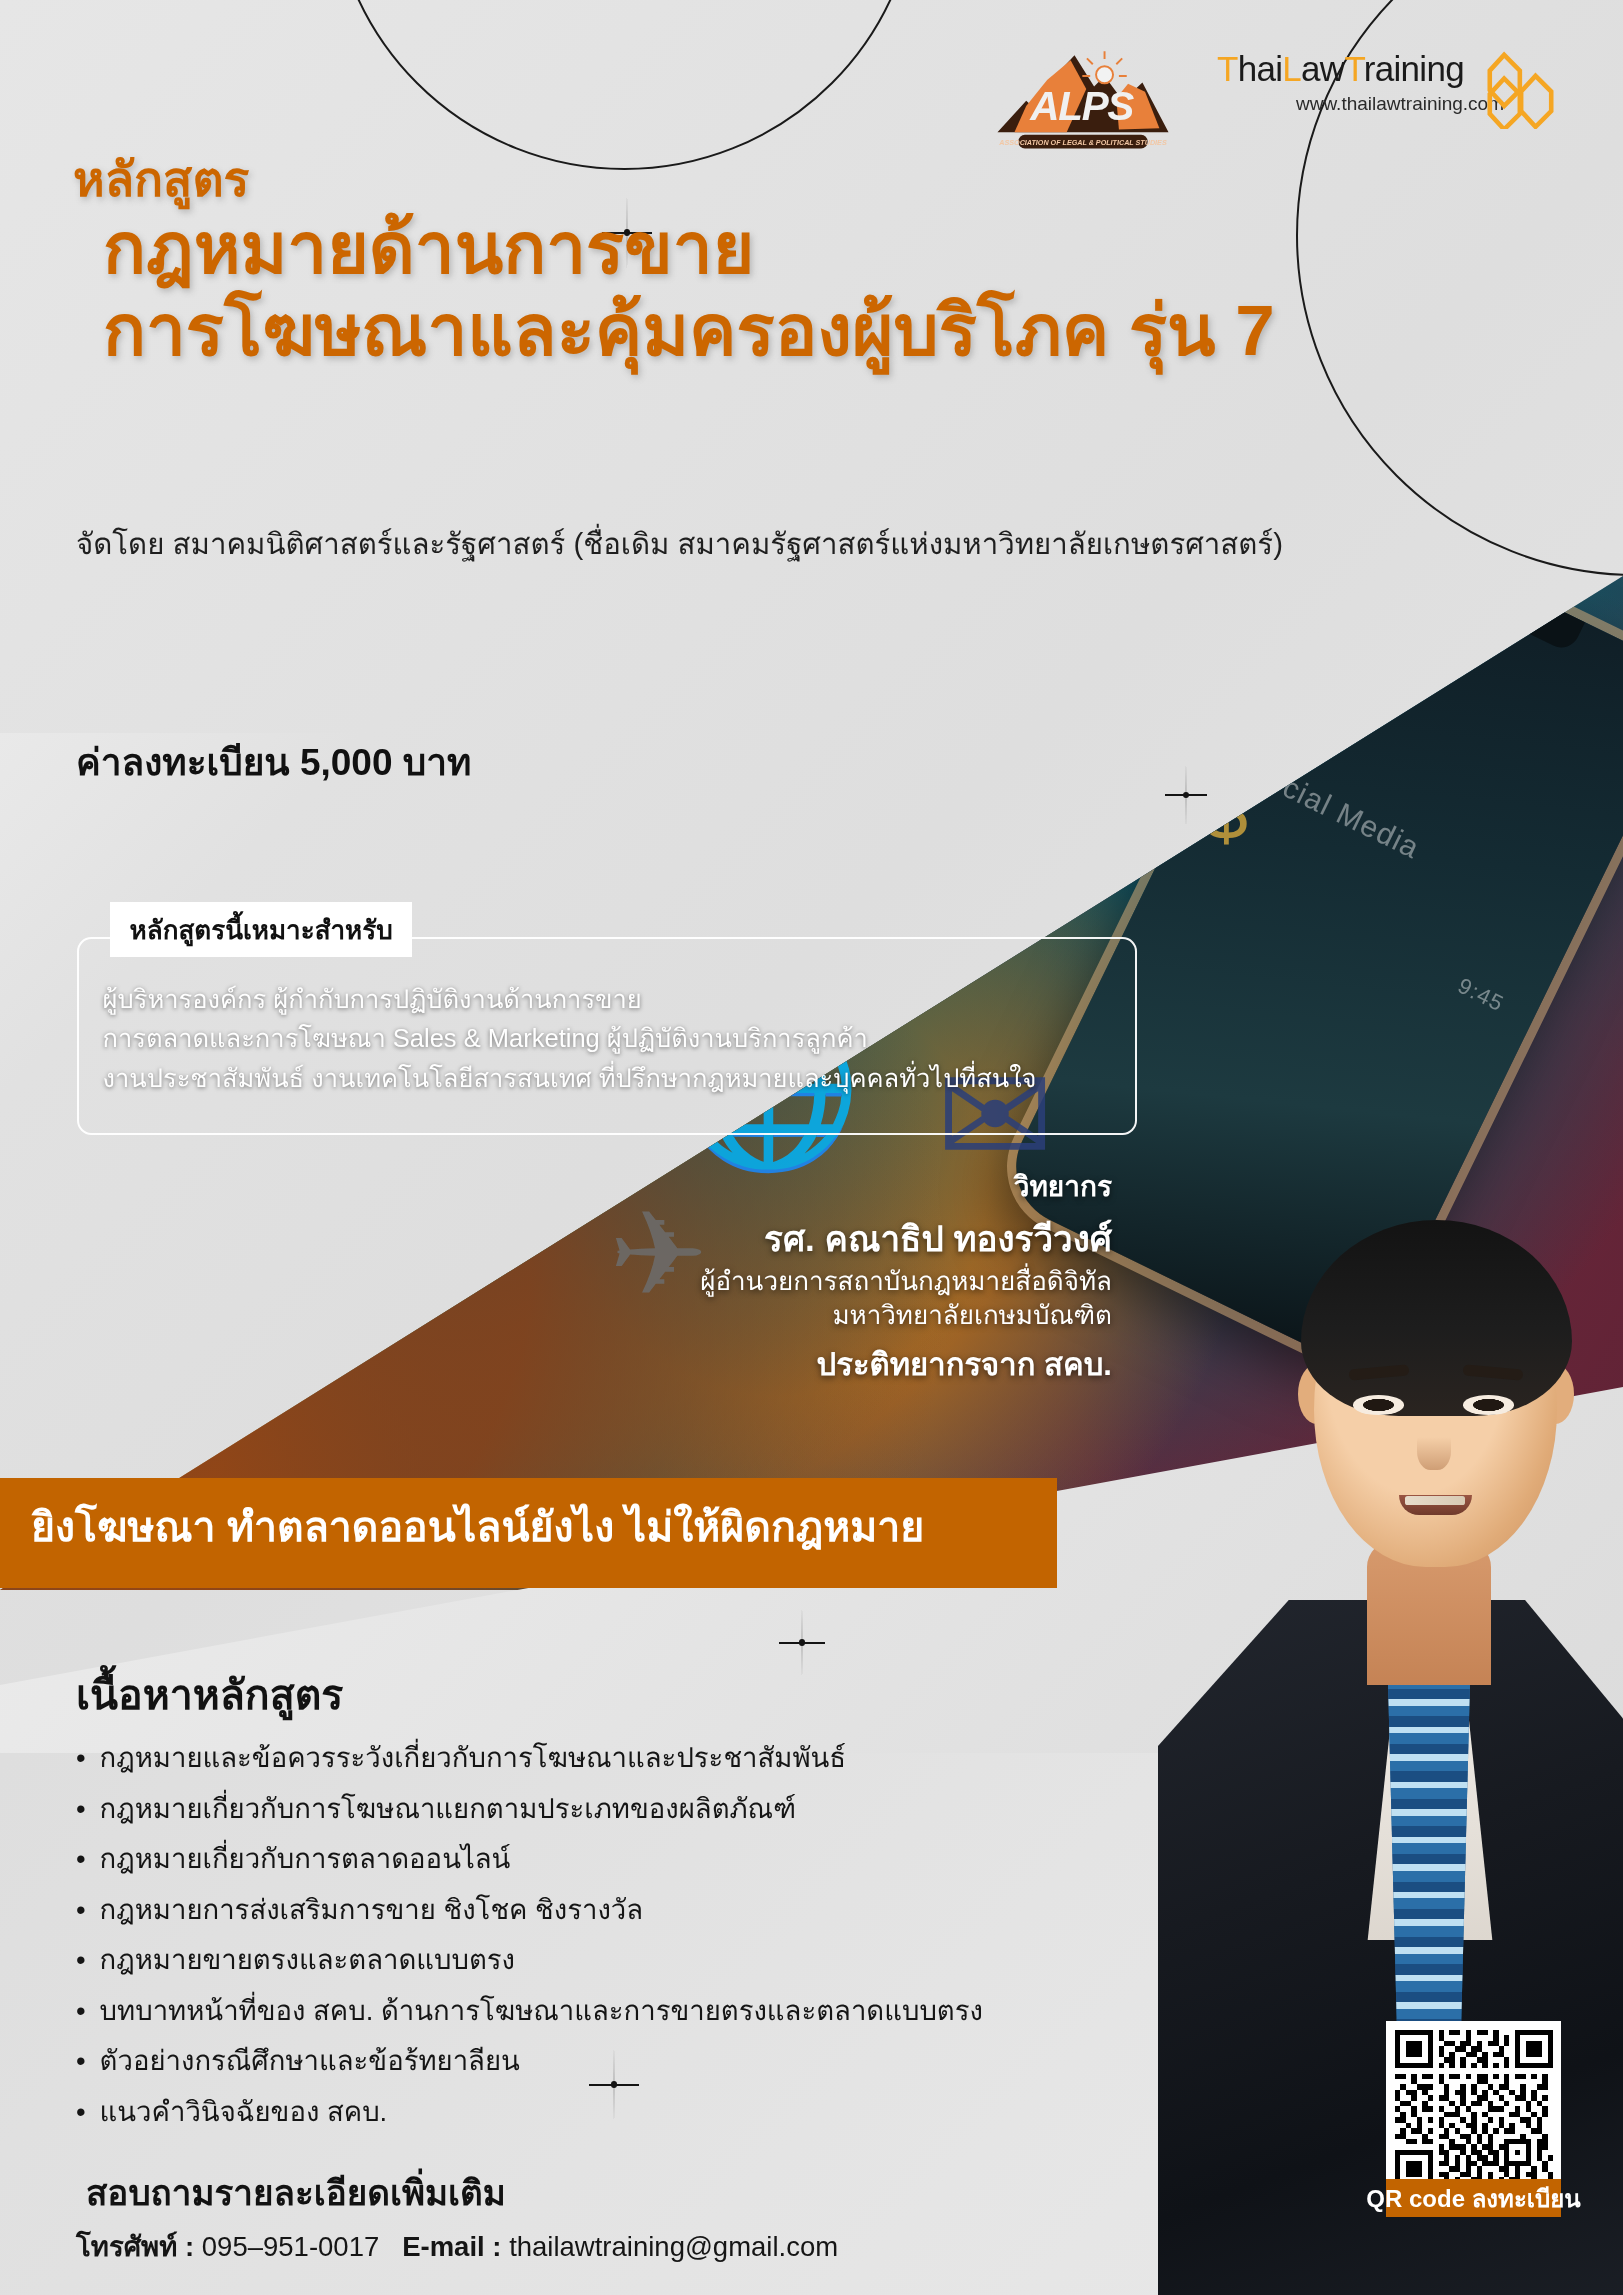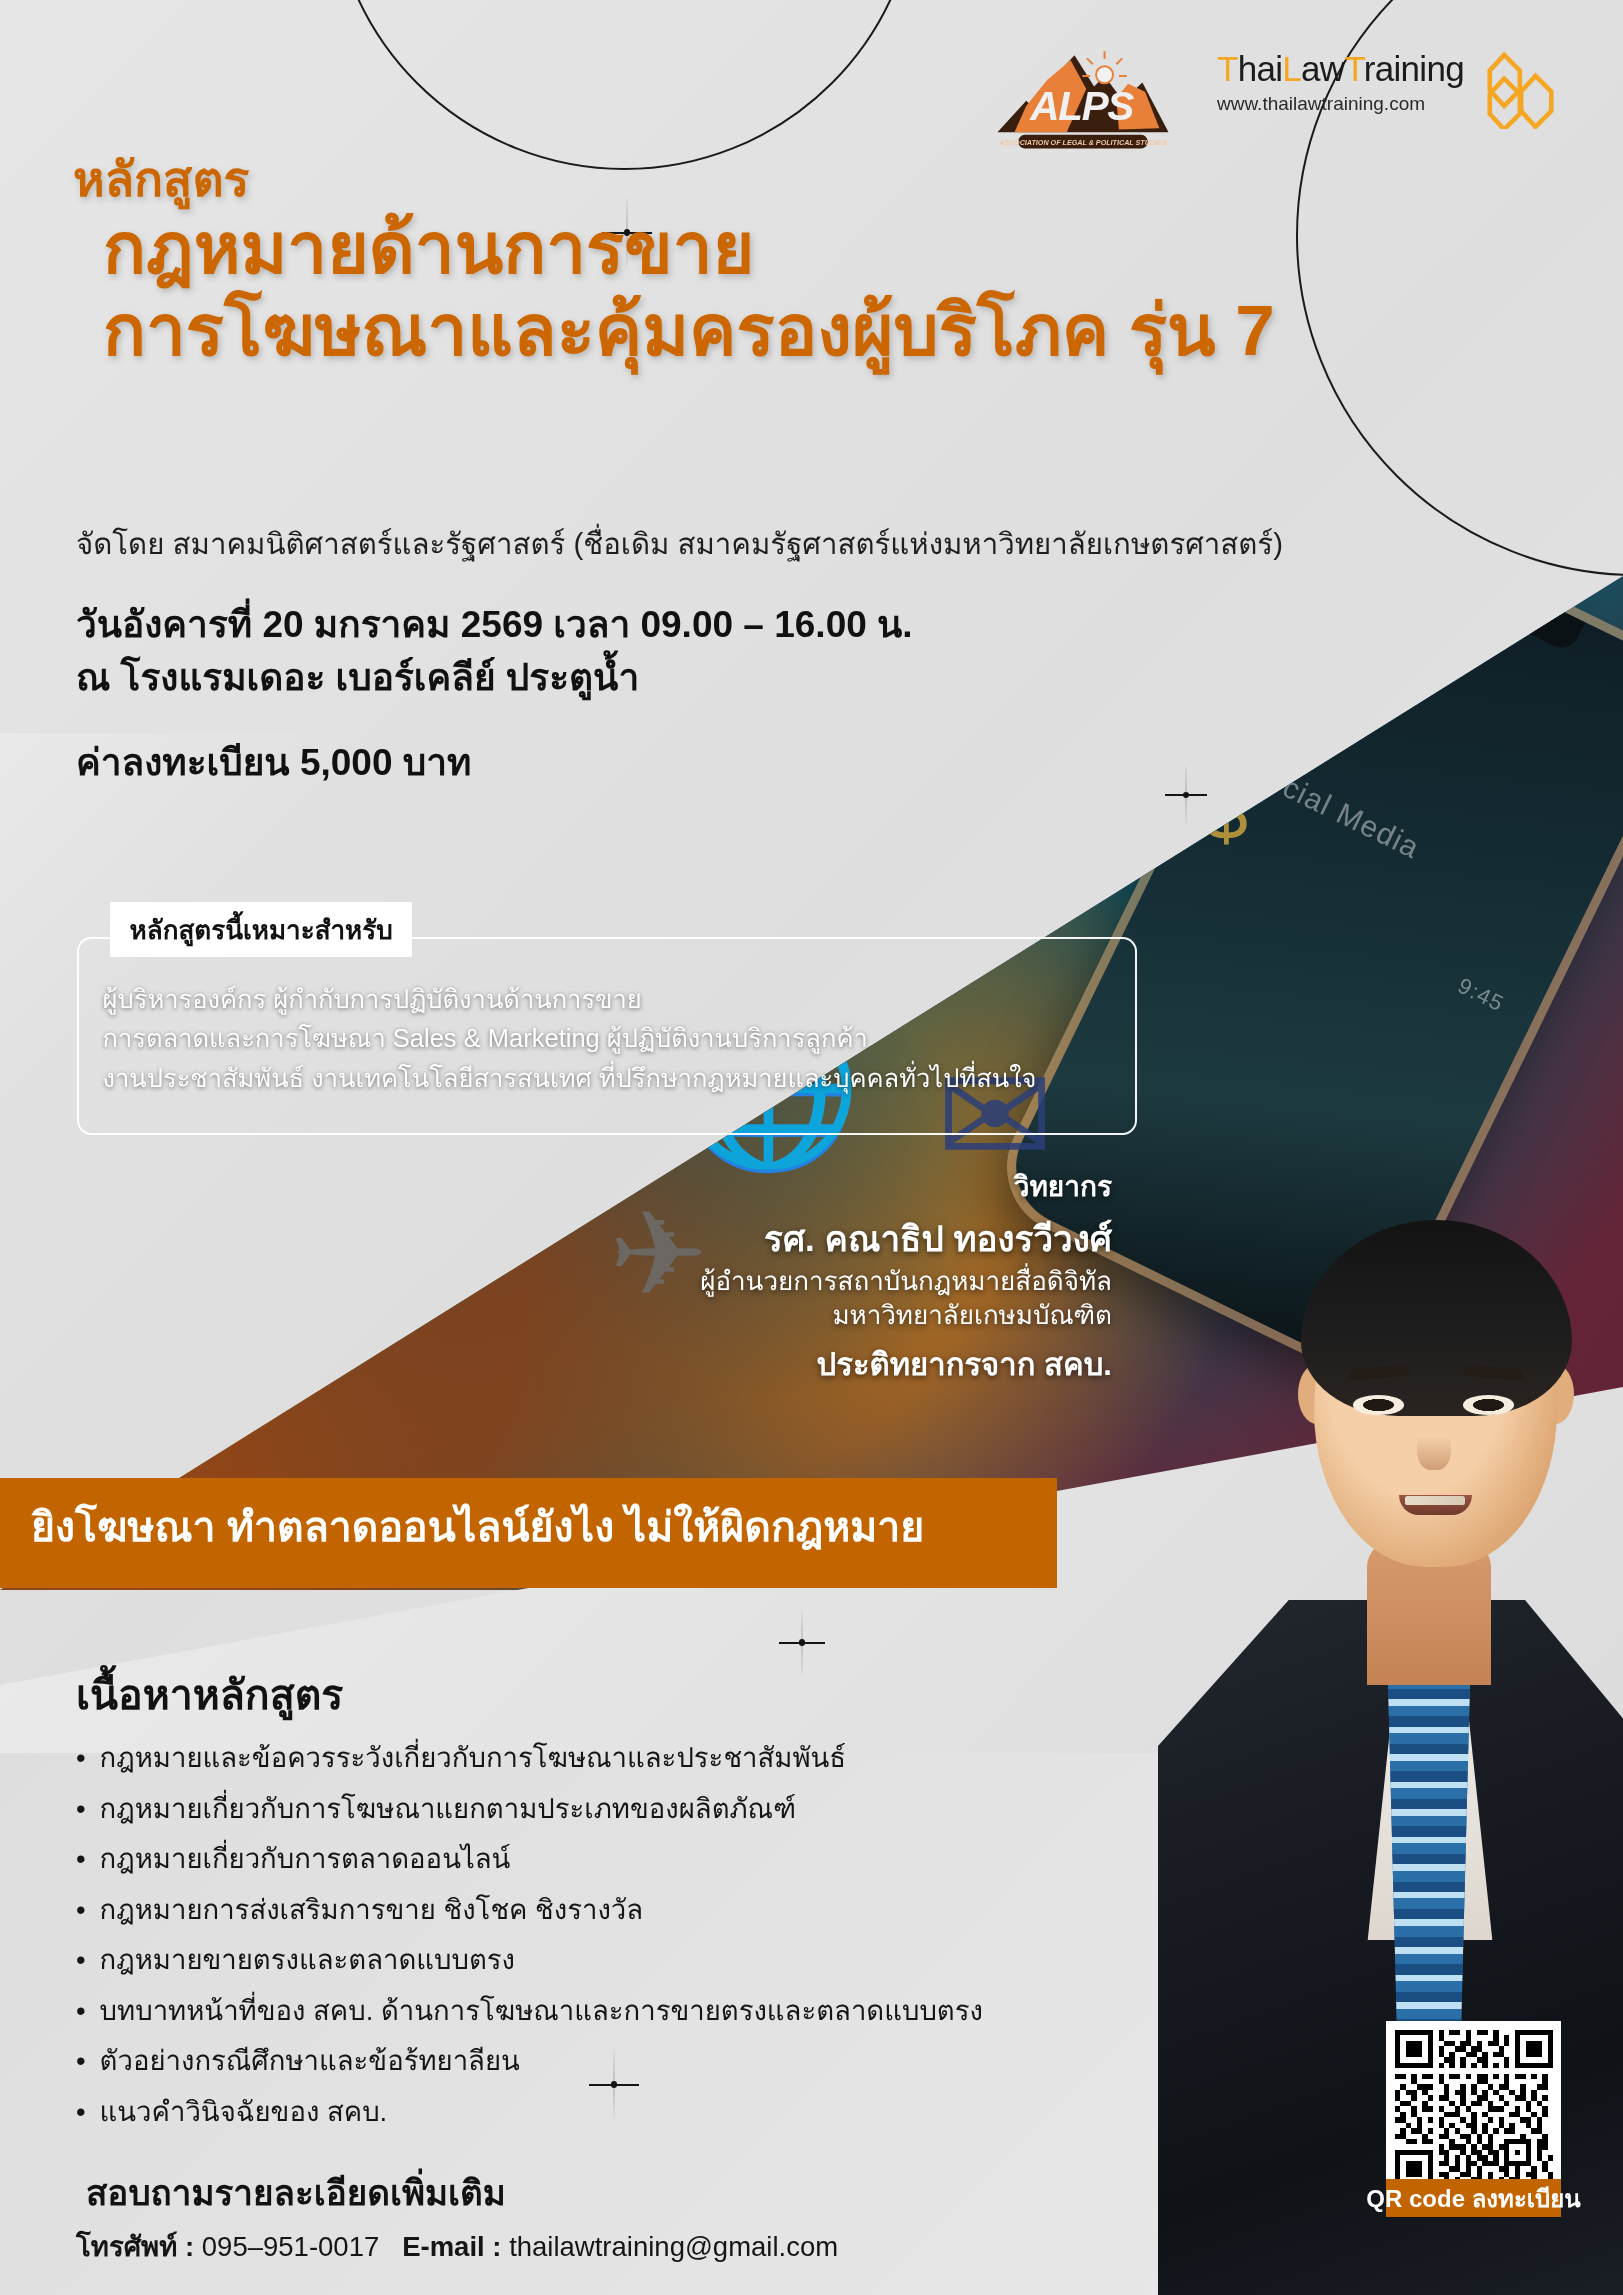--- a/index.html
+++ b/index.html
@@ -102,21 +102,21 @@
   #header { position:absolute; left:0; top:0; width:1623px; height:170px; }
   #alps-logo {
     position:absolute; left:988px; top:46px; width:190px; height:111px;
   }
   #alps-logo svg { width:100%; height:100%; display:block; }
   #tlt-wrap { position:absolute; left:1217px; top:51px; width:366px; text-align:left; }
   #tlt-name {
     font-size:35px; letter-spacing:-0.7px; color:#1b1b1b; line-height:1.05; white-space:nowrap;
   }
   #tlt-name .hl { color:#f5a623; }
-  #tlt-url { font-size:19px; color:#2a2a2a; margin-top:5.2px; white-space:nowrap; }
+  #tlt-url { font-size:19px; color:#2a2a2a; margin-top:5.2px; white-space:nowrap;text-align:center; }
   #hive { position:absolute; left:1478px; top:51px; width:85px; height:79px; }
 
   
   #title-block { position:absolute; left:73px; top:152px; width:1505px; }
   .t-line {
     color:#cc6600; font-weight:700; line-height:1.16;
     text-shadow:2px 3.3px 5.9px rgba(120,120,120,.42);
     white-space:nowrap;
   }
   #t1 { font-size:48px; }
@@ -351,24 +351,20 @@
   </div>
 
   <div id="title-block">
     <div class="t-line" id="t1">หลักสูตร</div>
     <div class="t-line" id="t2">กฎหมายด้านการขาย</div>
     <div class="t-line" id="t3">การโฆษณาและคุ้มครองผู้บริโภค รุ่น 7</div>
   </div>
 
   <div id="organizer">จัดโดย สมาคมนิติศาสตร์และรัฐศาสตร์ (ชื่อเดิม สมาคมรัฐศาสตร์แห่งมหาวิทยาลัยเกษตรศาสตร์)</div>
 
-  <div id="datetime">
-    <div>วันอังคารที่ 20 มกราคม 2569 เวลา 09.00 – 16.00 น.</div>
-    <div>ณ โรงแรมเดอะ เบอร์เคลีย์ ประตูน้ำ</div>
-  </div>
 
   <div id="fee">ค่าลงทะเบียน 5,000 บาท</div>
 
   <div id="suit-box">
     <div id="suit-tab">หลักสูตรนี้เหมาะสำหรับ</div>
     <div id="suit-body">
       <div>ผู้บริหารองค์กร ผู้กำกับการปฏิบัติงานด้านการขาย</div>
       <div>การตลาดและการโฆษณา Sales &amp; Marketing ผู้ปฏิบัติงานบริการลูกค้า</div>
       <div>งานประชาสัมพันธ์ งานเทคโนโลยีสารสนเทศ ที่ปรึกษากฎหมายและบุคคลทั่วไปที่สนใจ</div>
     </div>

